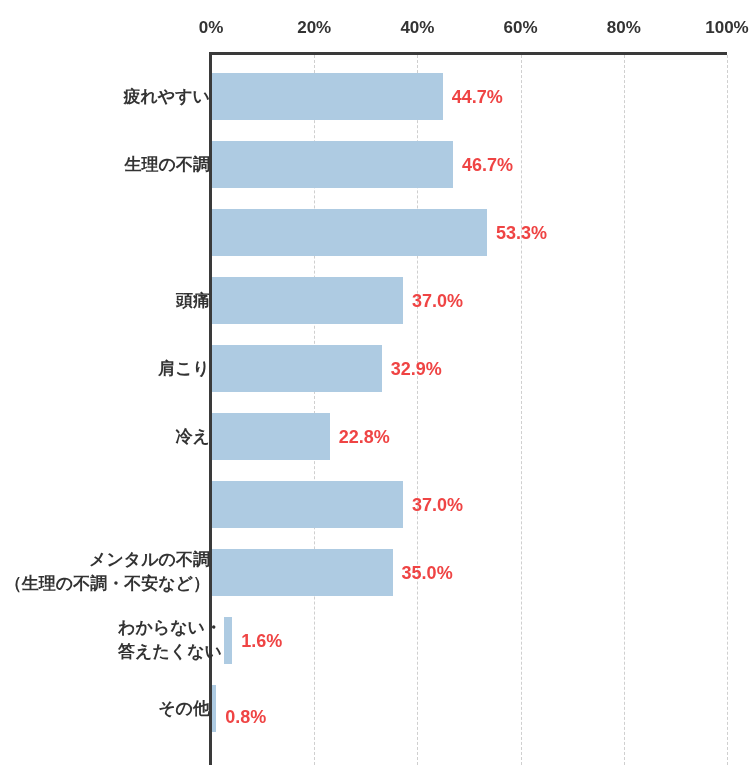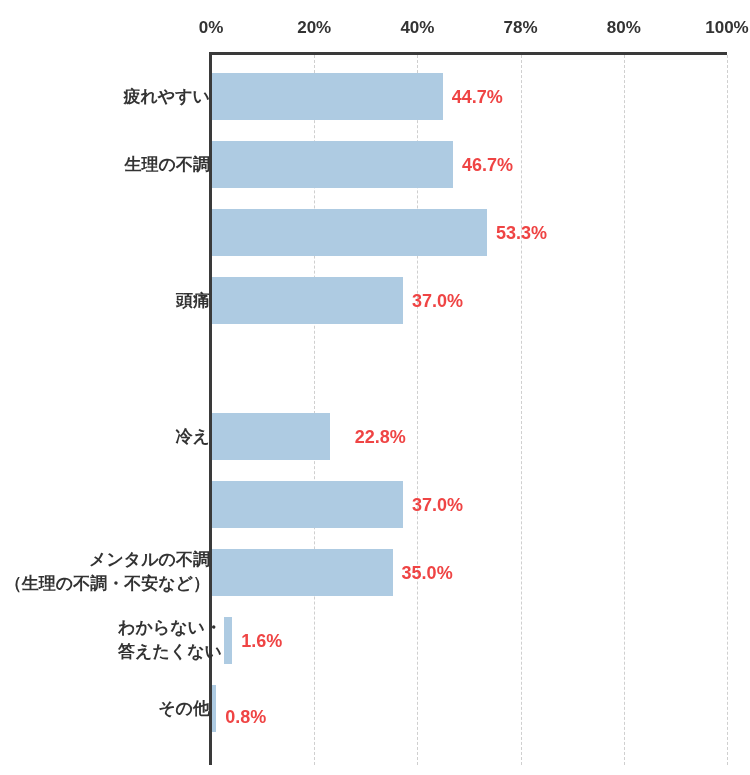--- a/index.html
+++ b/index.html
@@ -117,21 +117,21 @@
 </style>
 </head>
 <body>
 
 <div id="chart-root">
 
   <div class="tick-labels">
       <div class="tick-label" style="left: 211px;">0%</div>
       <div class="tick-label" style="left: 314.2px;">20%</div>
       <div class="tick-label" style="left: 417.4px;">40%</div>
-      <div class="tick-label" style="left: 520.6px;">78%</div>
+      <div class="tick-label" style="left: 520.6px;">60%</div>
       <div class="tick-label" style="left: 623.8px;">80%</div>
       <div class="tick-label" style="left: 727px;">100%</div>
     </div>
 
   <div class="plot-area">
     <div class="axis-top"></div>
     <div class="axis-left"></div>
   <div class="gridline" style="left: 103.2px;"></div>
       <div class="gridline" style="left: 206.4px;"></div>
       <div class="gridline" style="left: 309.6px;"></div>
@@ -152,24 +152,29 @@
       </div>
       <div class="bar-row" style="top: 209px;">
         <div class="bar" style="width: 275.028px; background: rgb(174, 203, 226);"></div>
         <div class="bar-value" style="left: 496.028px;">53.3%</div>
       </div>
       <div class="bar-row" style="top: 277px;">
         <div class="cat-label">頭痛</div>
         <div class="bar" style="width: 190.92px; background: rgb(174, 203, 226);"></div>
         <div class="bar-value" style="left: 411.92px;">37.0%</div>
       </div>
+      <div class="bar-row" style="top: 345px;">
+        <div class="cat-label">肩こり</div>
+        <div class="bar" style="width: 169.764px; background: rgb(174, 203, 226);"></div>
+        <div class="bar-value" style="left: 390.764px;">32.9%</div>
+      </div>
       <div class="bar-row" style="top: 413px;">
         <div class="cat-label">冷え</div>
         <div class="bar" style="width: 117.648px; background: rgb(174, 203, 226);"></div>
-        <div class="bar-value" style="left: 338.648px; margin-left: 16px;">22.8%</div>
+        <div class="bar-value" style="left: 338.648px;">22.8%</div>
       </div>
       <div class="bar-row" style="top: 481px;">
         <div class="bar" style="width: 190.92px; background: rgb(174, 203, 226);"></div>
         <div class="bar-value" style="left: 411.92px;">37.0%</div>
       </div>
       <div class="bar-row" style="top: 549px;">
         <div class="cat-label">メンタルの不調
 （生理の不調・不安など）</div>
         <div class="bar" style="width: 180.6px; background: rgb(174, 203, 226);"></div>
         <div class="bar-value" style="left: 401.6px;">35.0%</div>

